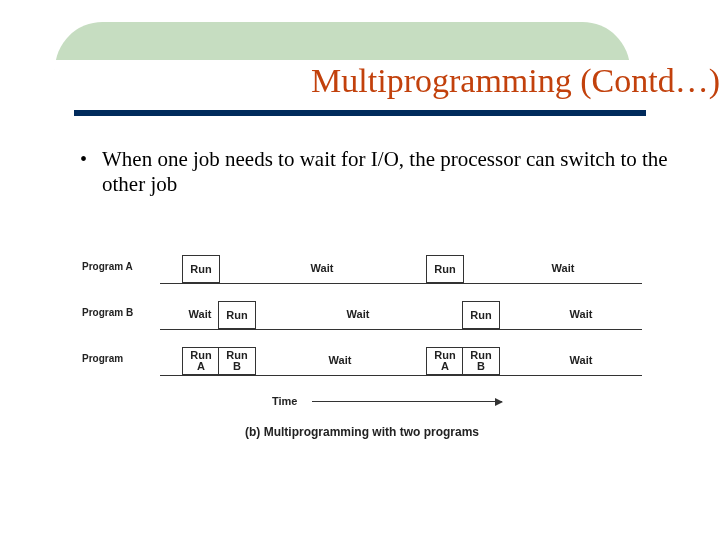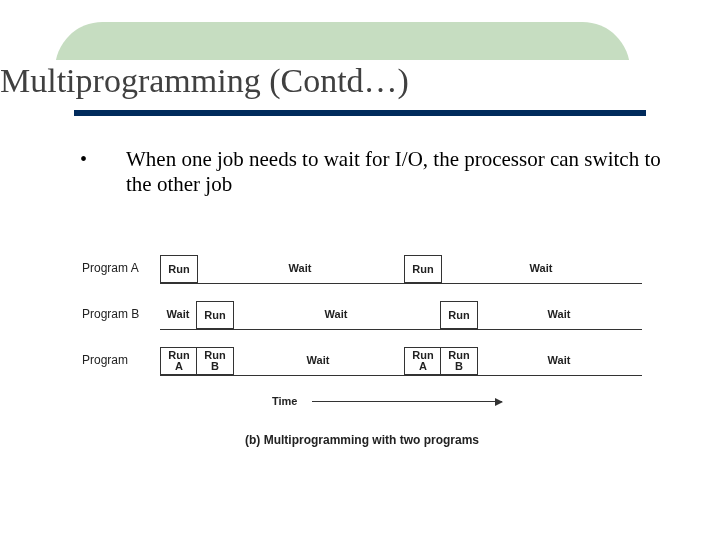--- a/index.html
+++ b/index.html
@@ -50,23 +50,23 @@
     top: 110px;
     height: 6px;
     background: #002b5c;
     z-index: 2;
   }
   .title {
     position: absolute;
     left: 0;
     right: 0;
     top: 62px;
-    text-align: left;
+    text-align: right;
     font-size: 34px;
-    color: #404040;
+    color: #c2410c;
     z-index: 3;
   }
   .bullet-row {
     position: absolute;
     left: 80px;
     right: 40px;
     top: 147px;
     display: flex;
     align-items: flex-start;
   }
@@ -74,63 +74,63 @@
     width: 22px;
     flex: 0 0 22px;
     font-size: 20px;
     line-height: 24px;
     color: #000;
   }
   .bullet-text {
     font-size: 21px;
     line-height: 25px;
     color: #000;
-    margin-left: 24px;
   }
   
   .diagram {
     position: absolute;
     left: 82px;
     top: 255px;
     width: 560px;
     font-family: Arial, Helvetica, sans-serif;
     font-size: 12px;
     color: #222;
   }
   .timeline-row {
     position: relative;
     height: 34px;
     margin-bottom: 12px;
   }
   .row-label {
     position: absolute;
     left: 0;
     top: 6px;
-    font-weight: normal;
-    font-size: 12px;
+    font-weight: bold;
+    font-size: 10px;
     color: #222;
   }
   .track {
     position: absolute;
     left: 78px;
     right: 0;
     top: 0;
     height: 28px;
     border-bottom: 1px solid #333;
   }
   .seg {
     position: absolute;
     top: 0;
     height: 26px;
     display: flex;
     align-items: center;
     justify-content: center;
     font-weight: bold;
     font-size: 11px;
     color: #222;
+    margin-left: 22px;
   }
   .seg.box {
     background: #fff;
     border: 1px solid #333;
   }
   .seg.twoLine {
     flex-direction: column;
     line-height: 11px;
   }
   .time-row {
@@ -159,21 +159,21 @@
     right: -1px;
     top: -3px;
     border-left: 8px solid #333;
     border-top: 4px solid transparent;
     border-bottom: 4px solid transparent;
   }
   .caption {
     text-align: center;
     font-weight: bold;
     font-size: 12px;
-    margin-top: 18px;
+    margin-top: 10px;
   }
 </style>
 </head>
 <body>
 
 <div class="slide">
 
   <div class="top-band"></div>
   <div class="accent-bar"></div>
   <div class="title">Multiprogramming (Contd…)</div>

